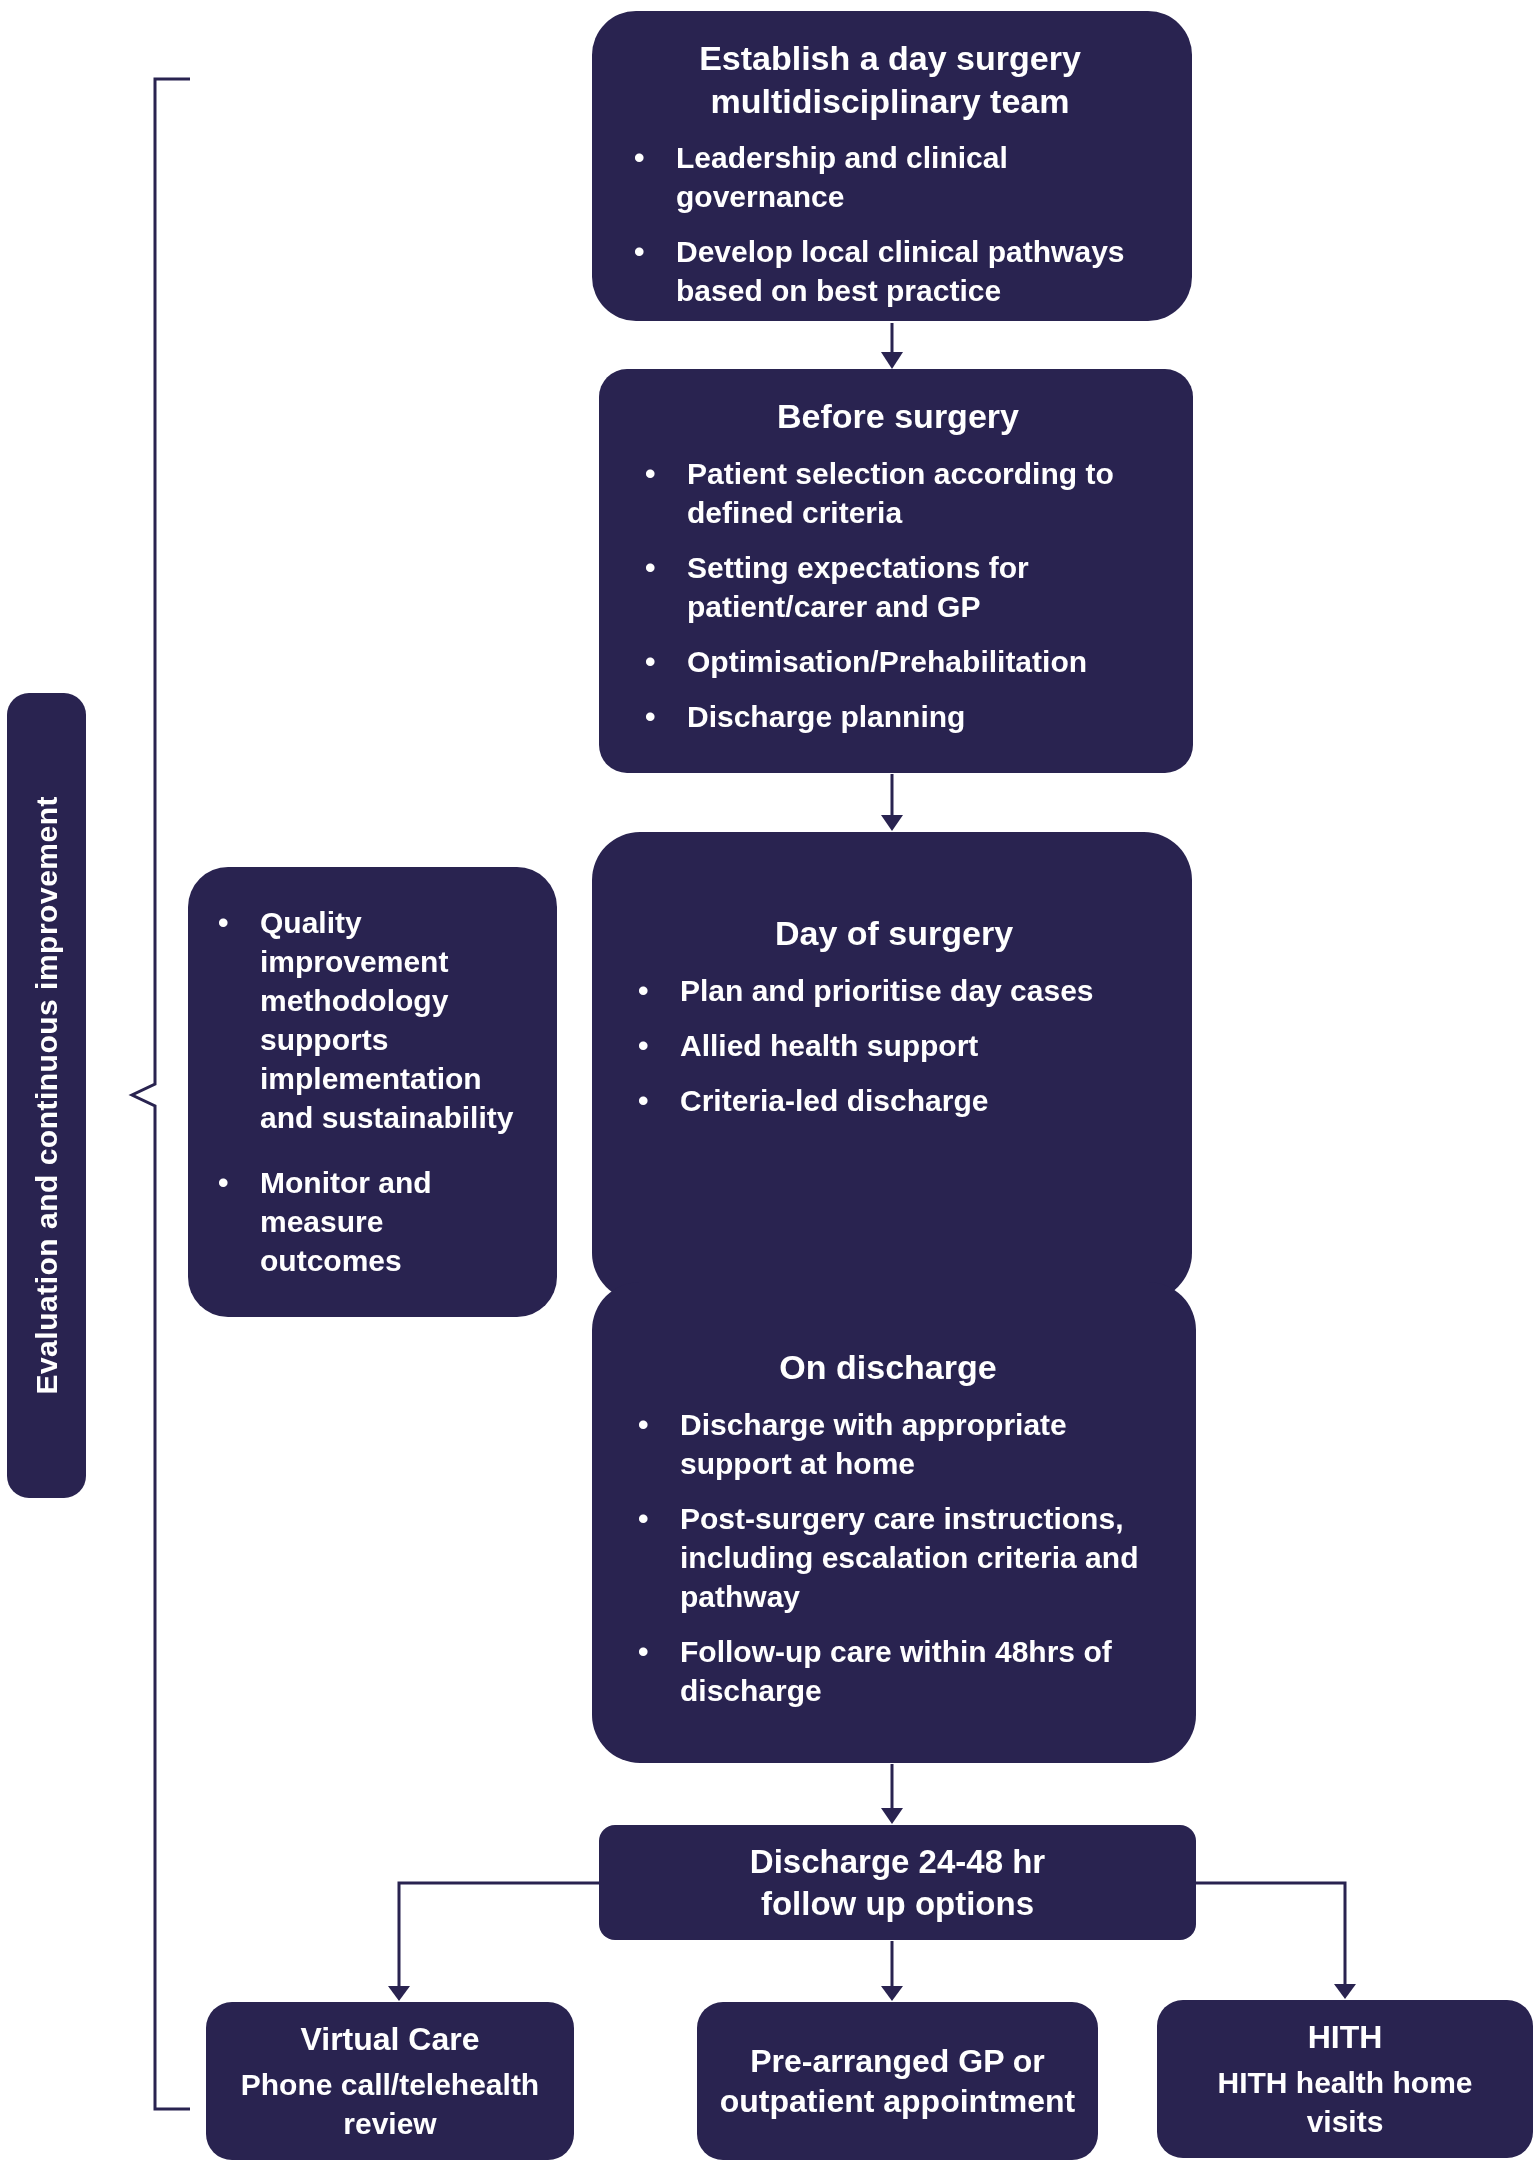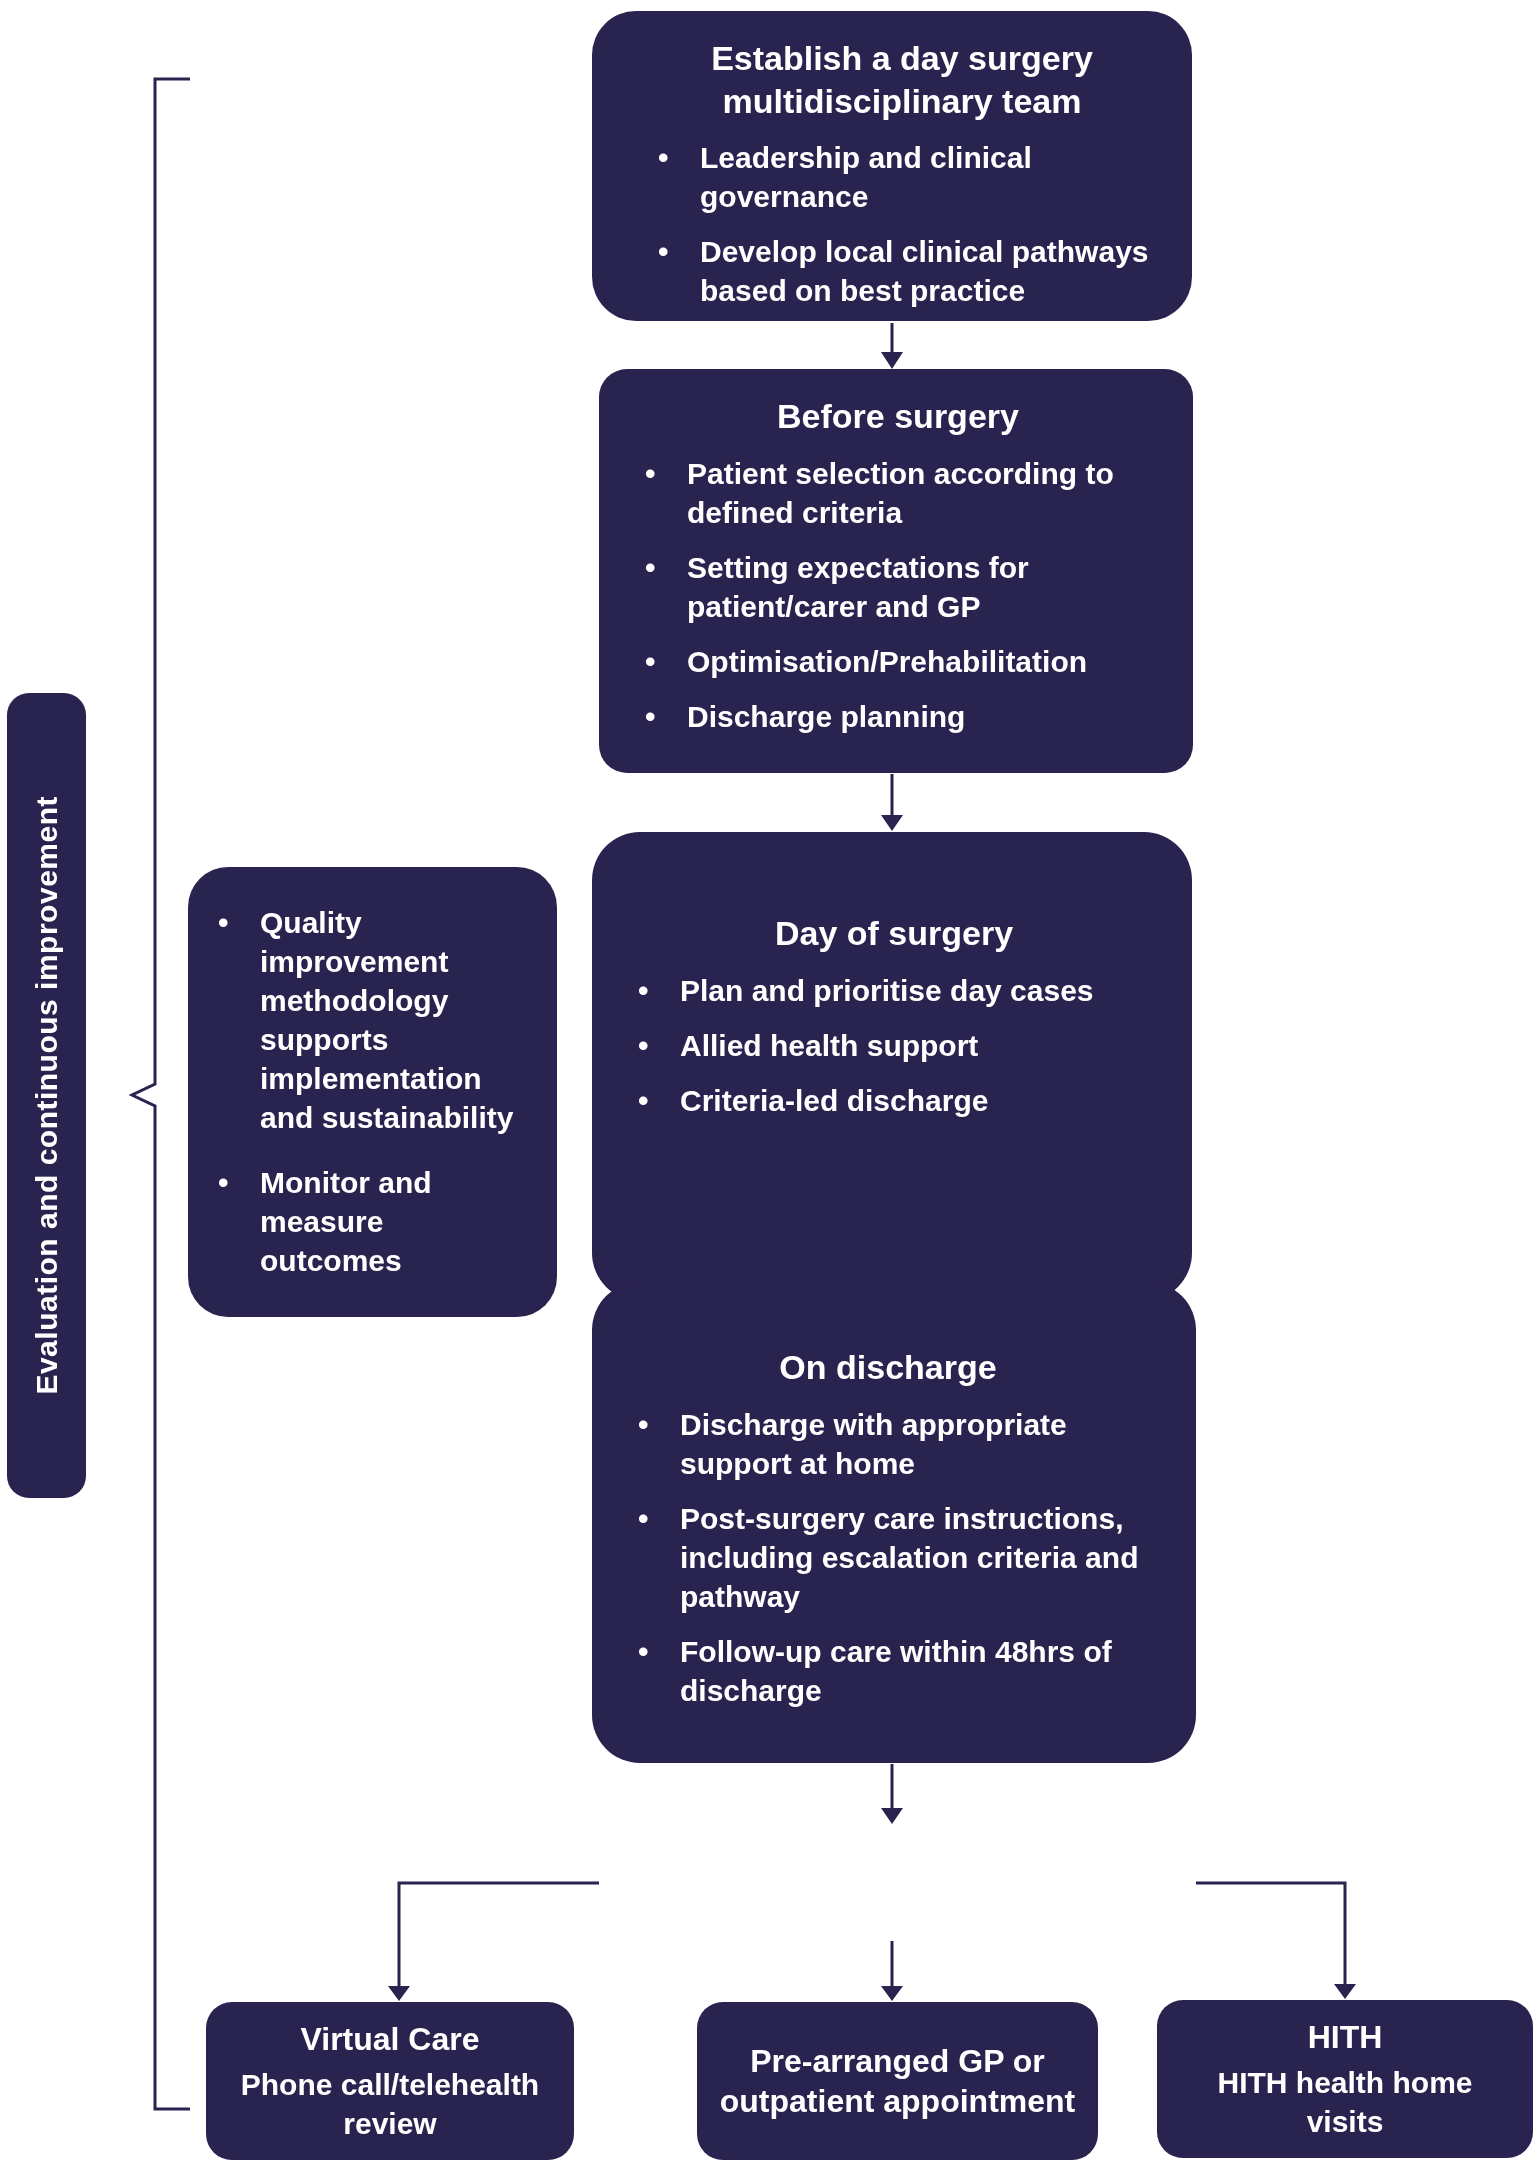--- a/index.html
+++ b/index.html
@@ -13,21 +13,21 @@
   }
   .title{
     font-weight:700;text-align:center;font-size:34px;line-height:1.25;
     white-space:pre-line;
   }
   .bullets{display:flex;flex-direction:column;gap:16px;margin-top:16px;}
   .bullet{display:flex;font-size:30px;font-weight:700;line-height:1.3;}
   .dot{flex:0 0 42px;text-align:left;padding-left:6px;}
   .btext{flex:1;}
   
-  .box-team{left:592px;top:11px;width:600px;height:310px;border-radius:44px;padding:26px 40px 20px 60px;}
+  .box-team{left:592px;top:11px;width:600px;height:310px;border-radius:44px;padding:26px 40px 20px 36px;}
   .box-before{left:599px;top:369px;width:594px;height:404px;border-radius:28px;padding:26px 36px 28px 40px;}
   .box-day{left:592px;top:832px;width:600px;height:469px;border-radius:48px;padding:80px 36px 20px 40px;}
   .box-ondischarge{left:592px;top:1282px;width:604px;height:481px;border-radius:48px;padding:64px 52px 20px 40px;}
   .box-followup{left:599px;top:1825px;width:597px;height:115px;border-radius:16px;
     display:flex;align-items:center;justify-content:center;padding:8px 20px;}
   .box-followup .title{font-size:33px;}
   .bottom-box{top:2002px;height:158px;border-radius:26px;display:flex;flex-direction:column;
     align-items:center;justify-content:center;gap:6px;padding:10px 20px;}
   .box-virtual{left:206px;width:368px;}
   .box-gp{left:697px;width:401px;}
@@ -177,20 +177,24 @@
         <span class="dot">•</span>
         <span class="btext">Post-surgery care instructions, including escalation criteria and pathway</span>
       </div>
       <div class="bullet">
         <span class="dot">•</span>
         <span class="btext">Follow-up care within 48hrs of discharge</span>
       </div>
     </div>
   </div>
 
+  <div class="box box-followup">
+    <div class="title">Discharge 24-48 hr
+follow up options</div>
+  </div>
 
   <div class="box bottom-box box-virtual">
     <div class="bottom-title">Virtual Care</div>
     <div class="bottom-body">Phone call/telehealth review</div>
   </div>
 
   <div class="box bottom-box box-gp">
     <div class="bottom-title">Pre-arranged GP or outpatient appointment</div>
   </div>
 

